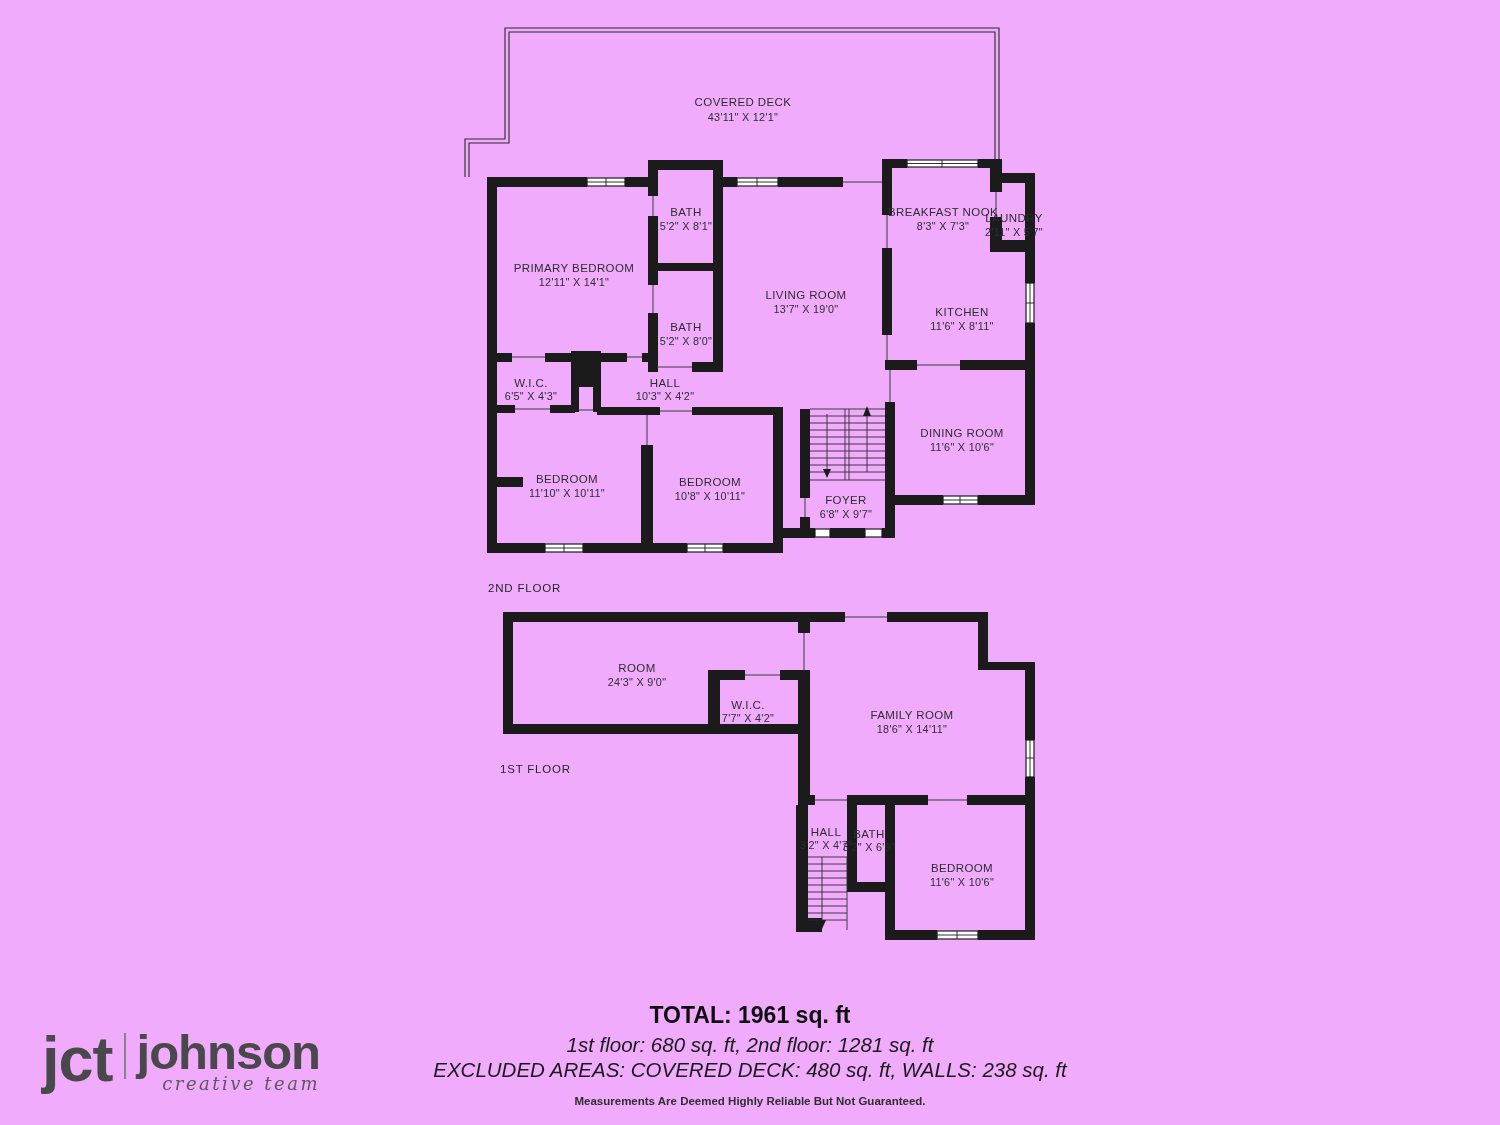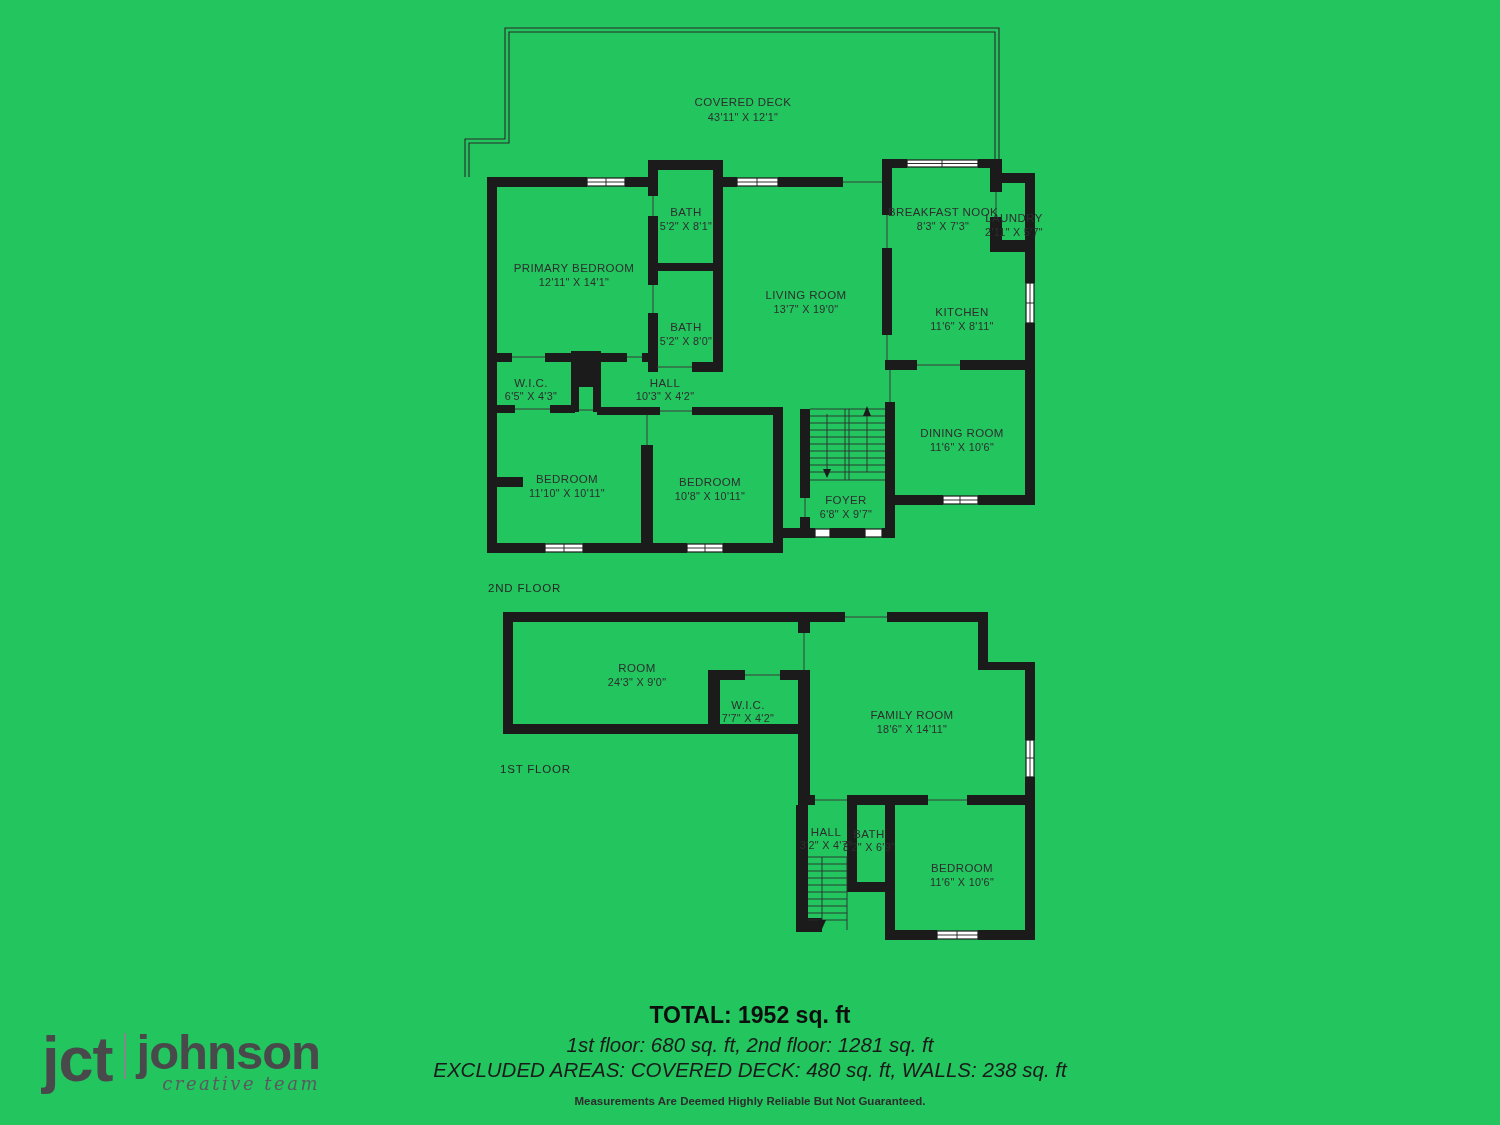--- a/index.html
+++ b/index.html
@@ -1,16 +1,16 @@
 <!DOCTYPE html>
 <html><head>
 <meta charset="utf-8">
 <style>
   html,body{margin:0;padding:0;background:#ffffff;}
-  #page{position:relative;width:1500px;height:1125px;background:#22c55e;overflow:hidden;
+  #page{position:relative;width:1500px;height:1125px;background:#f0abfc;overflow:hidden;
         font-family:"Liberation Sans",sans-serif;}
   svg{position:absolute;left:0;top:0;}
   svg text{font-family:"Liberation Sans",sans-serif;fill:#2e2e2e;}
   .rn{font-size:11.5px;letter-spacing:.4px;}
   .rd{font-size:10.8px;letter-spacing:.3px;}
   .ft{font-size:11.5px;letter-spacing:.8px;fill:#262626;}
   .wall{fill:#1b1b1b;}
   .op{stroke:#3a3a3a;stroke-width:1;}
   .winr{fill:#ffffff;stroke:#1b1b1b;stroke-width:1.2;}
   .winl{stroke:#1b1b1b;stroke-width:.9;}
@@ -260,21 +260,21 @@
     <text class="rd" x="826" y="849">3'2" X 4'7"</text>
     <text class="rn" x="869" y="838">BATH</text>
     <text class="rd" x="869" y="851">3'2" X 6'9"</text>
     <text class="rn" x="962" y="872">BEDROOM</text>
     <text class="rd" x="962" y="886">11'6" X 10'6"</text>
     <text class="ft" x="500" y="773" text-anchor="start">1ST FLOOR</text>
   </g>
 </svg>
 
   <div class="footer">
-    <p class="f-total">TOTAL: 1952 sq. ft</p>
+    <p class="f-total">TOTAL: 1961 sq. ft</p>
     <p class="f-line">1st floor: 680 sq. ft, 2nd floor: 1281 sq. ft</p>
     <p class="f-line">EXCLUDED AREAS: COVERED DECK: 480 sq. ft, WALLS: 238 sq. ft</p>
     <div class="f-disc">Measurements Are Deemed Highly Reliable But Not Guaranteed.</div>
   </div>
 
   <div class="logo">
     <div class="logo-mark">jct</div>
     <div class="logo-div"></div>
     <div>
       <div class="logo-name">johnson</div>

